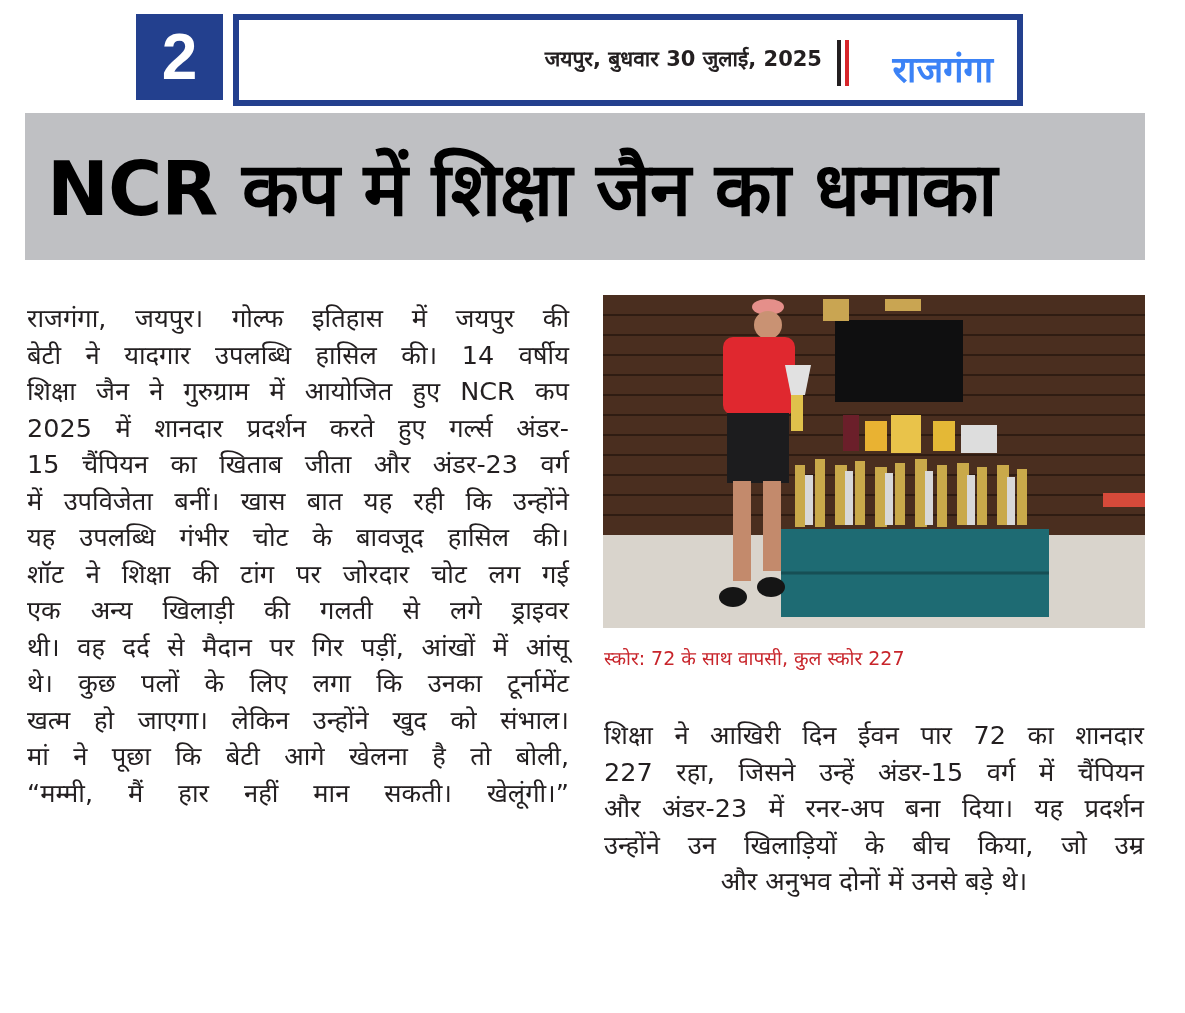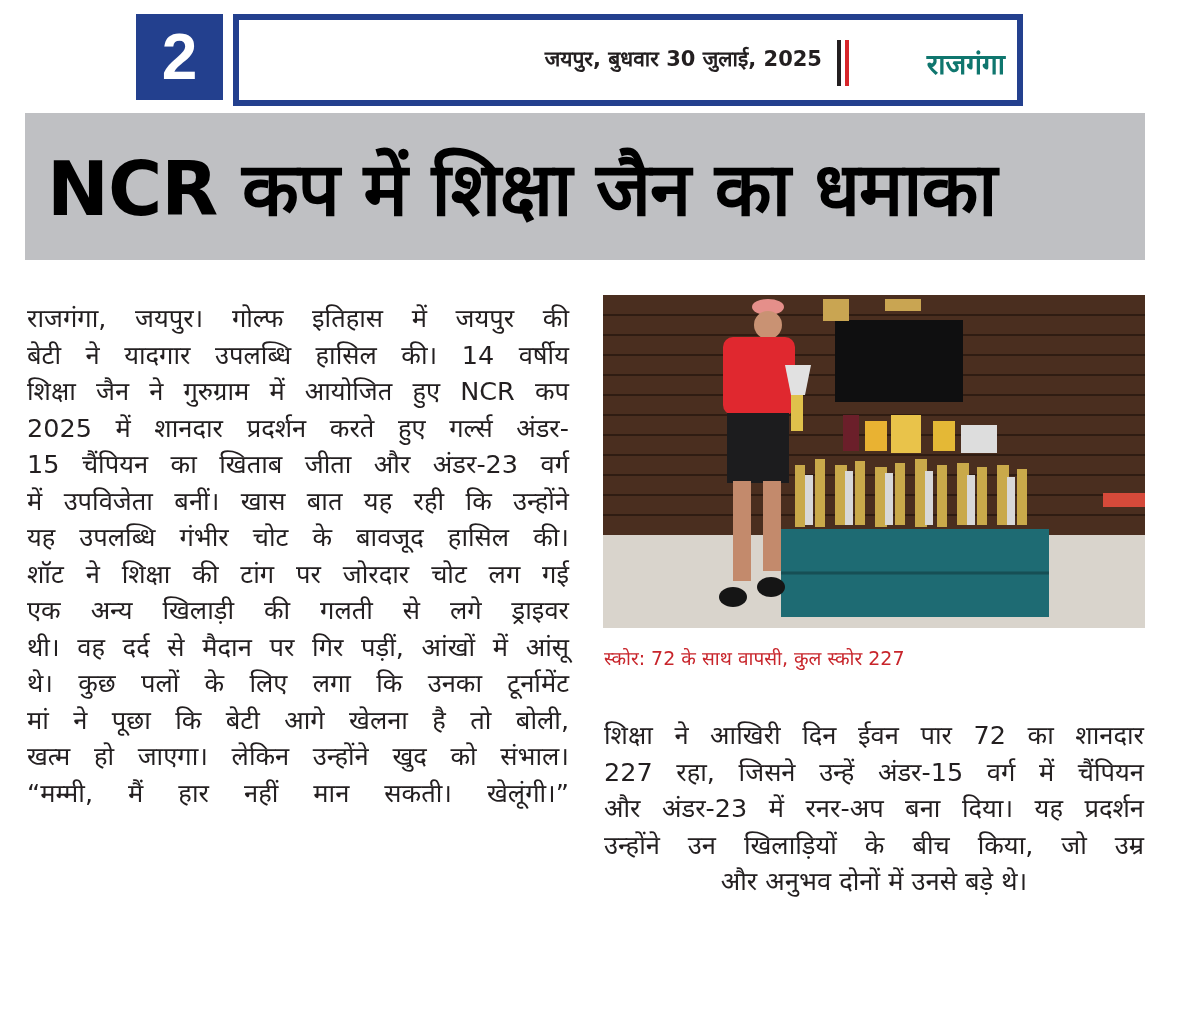--- a/index.html
+++ b/index.html
@@ -4,21 +4,21 @@
 <style>
   html, body { margin:0; padding:0; background:#ffffff; }
   body { width:1185px; height:1013px; position:relative; overflow:hidden; font-family:"DejaVu Sans","Liberation Sans",sans-serif; color:#231f20; }
 
   .page-num { position:absolute; left:136px; top:14px; width:87px; height:86px; background:#23408e; color:#fff; font-size:64px; font-weight:bold; display:flex; align-items:center; justify-content:center; font-family:"Liberation Sans",sans-serif; }
   .dateline-box { position:absolute; left:233px; top:14px; width:778px; height:80px; border:6px solid #23408e; background:#fff; }
   .dateline-text { position:absolute; right:195px; top:24px; font-size:21px; font-weight:bold; color:#231f20; white-space:nowrap; }
   .sep { position:absolute; top:20px; width:4px; height:46px; }
   .sep.black { left:598px; background:#231f20; }
   .sep.red { left:606px; background:#d7262b; }
-  .paper-name { position:absolute; right:12px; top:24px; font-size:28px; font-weight:bold; color:#0f766e; }
+  .paper-name { position:absolute; right:24px; top:24px; font-size:36px; font-weight:bold; color:#3b82f6; }
 
   .headline-band { position:absolute; left:25px; top:113px; width:1120px; height:147px; background:#bfc0c3; display:flex; align-items:center; }
   .headline { margin-left:22px; font-size:74px; font-weight:bold; color:#000; letter-spacing:-1px; white-space:nowrap; font-family:"DejaVu Sans",sans-serif; }
 
   .col { position:absolute; font-size:25.5px; line-height:36.5px; color:#231f20; text-align:justify; text-align-last:justify; }
   .col-left { left:27px; top:300px; width:542px; }
   .line { display:block; white-space:nowrap; text-align-last:justify; text-align:justify; }
 
   .photo { position:absolute; left:603px; top:295px; width:542px; height:333px; overflow:hidden; background:#5b3b29; }
   .caption-red { position:absolute; left:604px; top:645px; font-size:19px; color:#c8252b; white-space:nowrap; }
@@ -46,22 +46,22 @@
   <span class="line">बेटी ने यादगार उपलब्धि हासिल की। 14 वर्षीय</span>
   <span class="line">शिक्षा जैन ने गुरुग्राम में आयोजित हुए NCR कप</span>
   <span class="line">2025 में शानदार प्रदर्शन करते हुए गर्ल्स अंडर-</span>
   <span class="line">15 चैंपियन का खिताब जीता और अंडर-23 वर्ग</span>
   <span class="line">में उपविजेता बनीं। खास बात यह रही कि उन्होंने</span>
   <span class="line">यह उपलब्धि गंभीर चोट के बावजूद हासिल की।</span>
   <span class="line">शॉट ने शिक्षा की टांग पर जोरदार चोट लग गई</span>
   <span class="line">एक अन्य खिलाड़ी की गलती से लगे ड्राइवर</span>
   <span class="line">थी। वह दर्द से मैदान पर गिर पड़ीं, आंखों में आंसू</span>
   <span class="line">थे। कुछ पलों के लिए लगा कि उनका टूर्नामेंट</span>
+  <span class="line">खत्म हो जाएगा। लेकिन उन्होंने खुद को संभाल।</span>
   <span class="line">मां ने पूछा कि बेटी आगे खेलना है तो बोली,</span>
-  <span class="line">खत्म हो जाएगा। लेकिन उन्होंने खुद को संभाल।</span>
   <span class="line">“मम्मी, मैं हार नहीं मान सकती। खेलूंगी।”</span>
 </div>
 
 <div class="photo" aria-label="Golfer Shiksha Jain in red polo and cap holding a trophy beside a table full of trophies">
   <svg width="542" height="333" viewBox="0 0 542 333" xmlns="http://www.w3.org/2000/svg">
     <rect x="0" y="0" width="542" height="333" fill="#4a2e1f"></rect>
     <g stroke="#2f1c12" stroke-width="2">
       <line x1="0" y1="20" x2="542" y2="20"></line>
         <line x1="0" y1="40" x2="542" y2="40"></line>
       <line x1="0" y1="60" x2="542" y2="60"></line>

